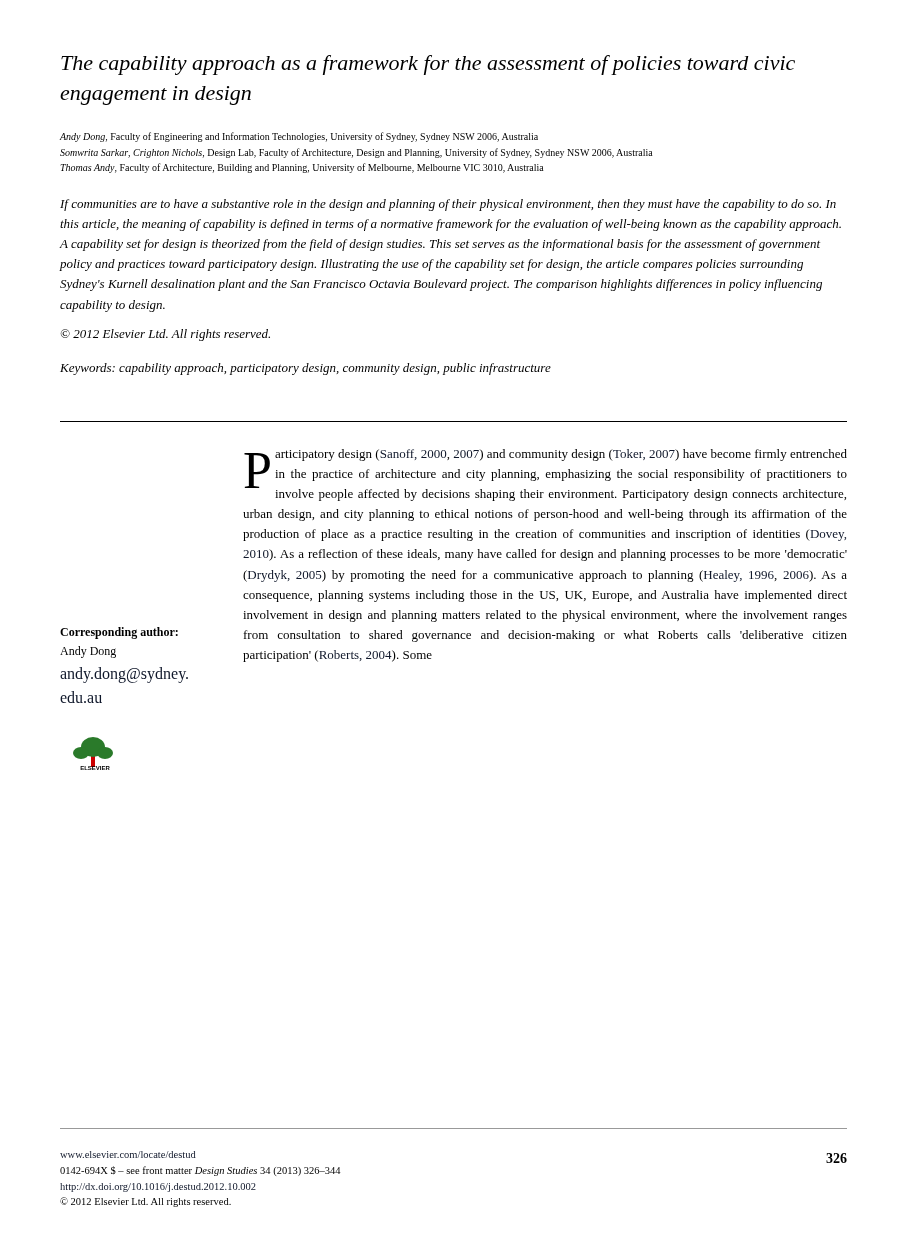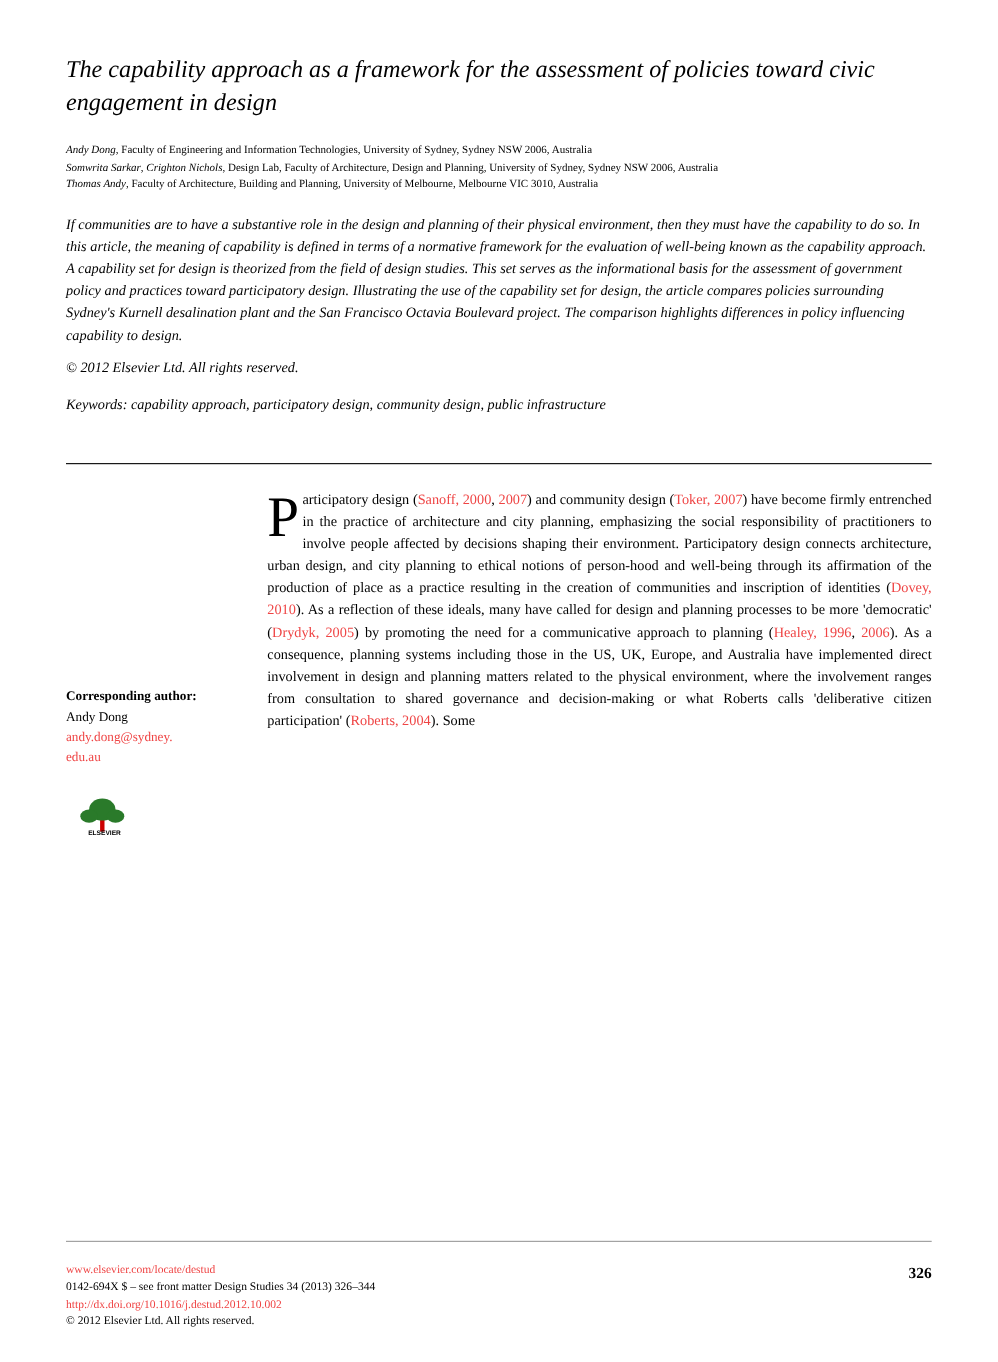--- a/index.html
+++ b/index.html
@@ -84,37 +84,37 @@
     .drop-cap {
       float: left;
       font-size: 52px;
       line-height: 0.82;
       padding-right: 3px;
       padding-top: 6px;
       font-family: "Times New Roman", Times, serif;
       font-weight: normal;
     }
     .link-blue {
-      color: #ef4444;
+      color: #0f172a;
       text-decoration: none;
     }
     .corresponding {
       margin-top: 180px;
     }
     .corresponding .label {
       font-size: 12px;
       font-weight: bold;
       margin-bottom: 2px;
     }
     .corresponding .name {
       font-size: 12px;
       margin-bottom: 2px;
     }
     .corresponding .email {
-      font-size: 12px;
+      font-size: 16px;
       color: #1a0dab;
     }
     .elsevier-logo {
       margin-top: 18px;
       width: 70px;
       height: 45px;
       display: flex;
       align-items: center;
       justify-content: center;
     }
@@ -133,20 +133,21 @@
       justify-content: space-between;
       align-items: flex-start;
       margin-top: 18px;
     }
     .footer-left {
       font-size: 10.5px;
       line-height: 1.5;
       color: #000;
     }
     .footer-left .journal-title {
+      font-style: italic;
     }
     .footer-page {
       font-size: 14px;
       font-weight: bold;
       margin-top: 2px;
     }
   </style>
 </head>
 <body>
 

